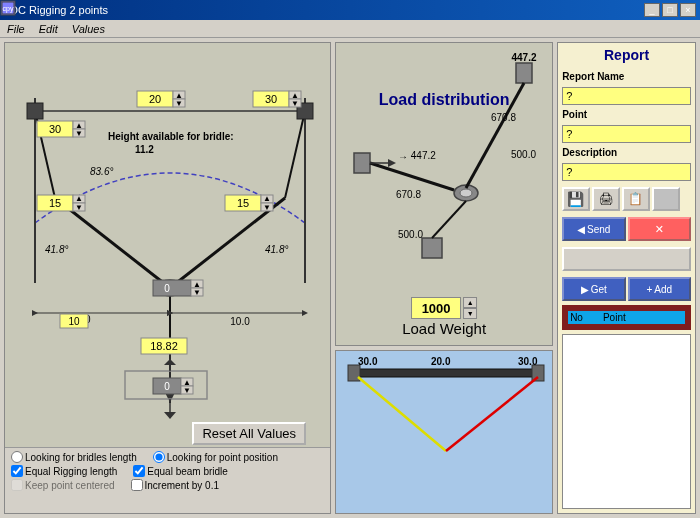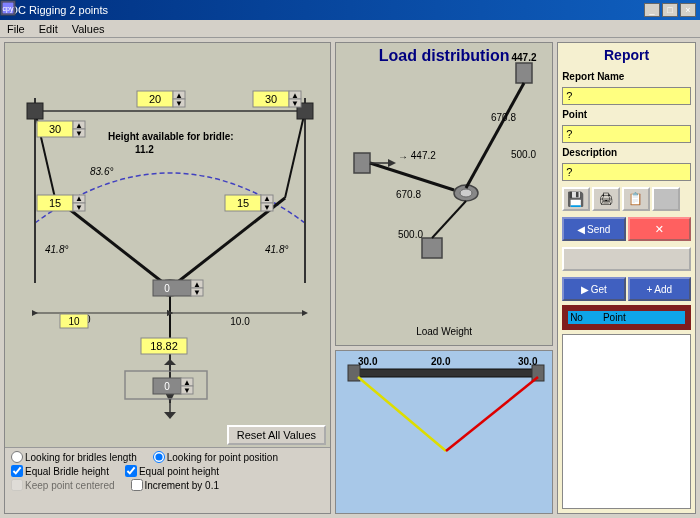--- a/index.html
+++ b/index.html
@@ -25,20 +25,21 @@
     }
     
     .menu-bar {
       background: #d4d0c8;
       height: 18px;
       display: flex;
       align-items: center;
       padding: 0 4px;
       gap: 8px;
       border-bottom: 1px solid #999;
+      font-style: italic;
     }
     .menu-item { font-size: 11px; cursor: pointer; padding: 1px 3px; }
     
     .main-content {
       display: flex;
       height: calc(518px - 38px);
       background: #d4d0c8;
       padding: 4px;
       gap: 4px;
     }
@@ -147,20 +148,21 @@
     
     
     svg { position: absolute; top: 0; left: 0; }
     
     .panel-title {
       font-size: 16px;
       font-weight: bold;
       text-align: center;
       color: #000080;
       padding: 4px 0 2px 0;
+      margin-top: 44px;
     }
     
     .reset-btn {
       background: #d4d0c8;
       border: 2px outset #fff;
       padding: 2px 8px;
       font-size: 11px;
       cursor: pointer;
     }
     
@@ -307,43 +309,43 @@
 
       <rect x="120" y="328" width="82" height="28" fill="none" stroke="#888" stroke-width="1.5"></rect>
 
       <line x1="165" y1="356" x2="165" y2="372" stroke="#333" stroke-width="1.5"></line>
       <polygon points="159,369 171,369 165,376" fill="#333"></polygon>
 
       <line x1="165" y1="318" x2="165" y2="328" stroke="#333" stroke-width="1.5"></line>
       <polygon points="159,322 171,322 165,316" fill="#333"></polygon>
     </svg>
 
-    <button class="reset-btn" style="position: absolute; right: 4px; bottom: 68px; font-size: 11px;">Reset All Values</button>
+    <button class="reset-btn" style="position: absolute; right: 24px; bottom: 68px; font-size: 13px;">Reset All Values</button>
 
     <div style="position: absolute; bottom: 0; left: 0; right: 0; height: 66px; background: #d4d0c8; border-top: 1px solid #999; padding: 3px 6px;">
 
       <div class="radio-row">
         <label class="radio-item">
           <input type="radio" name="mode" style="">
           <span>Looking for bridles length</span>
         </label>
         <label class="radio-item">
           <input type="radio" name="mode" checked="" style="">
           <span>Looking for point position</span>
         </label>
       </div>
 
       <div class="check-row">
         <label class="check-item">
           <input type="checkbox" checked="" style="">
-          <span>Equal Bridle height</span>
+          <span>Equal Rigging length</span>
         </label>
         <label class="check-item">
           <input type="checkbox" checked="" style="">
-          <span>Equal point height</span>
+          <span>Equal beam bridle</span>
         </label>
       </div>
 
       <div class="check-row">
         <label class="check-item disabled-check">
           <input type="checkbox" disabled="" style="">
           <span>Keep point centered</span>
         </label>
         <label class="check-item">
           <input type="checkbox" style="">
@@ -380,21 +382,28 @@
 
         <text x="188" y="18" text-anchor="middle" font-size="10" fill="#000" font-weight="bold">447.2</text>
         <text x="155" y="78" font-size="10" fill="#000">670.8</text>
         <text x="175" y="115" font-size="10" fill="#000">500.0</text>
         <text x="62" y="116" font-size="10" fill="#000">→ 447.2</text>
         <text x="60" y="155" font-size="10" fill="#000">670.8</text>
         <text x="62" y="195" font-size="10" fill="#000">500.0</text>
       </svg>
 
       <div style="position: absolute; bottom: 8px; left: 50%; transform: translateX(-50%); text-align: center;">
-        <div style="font-size: 10px; text-align: center; margin-top: 1px;">Load Weight</div>
+        <div style="display: flex; align-items: center; justify-content: center; gap: 2px;">
+          <input type="text" value="1000" style="width: 50px; background: rgb(255, 255, 128); border: 1px solid rgb(136, 136, 136); text-align: center; font-size: 13px; font-weight: bold; height: 22px;">
+          <div style="display: flex; flex-direction: column;">
+            <button style="width: 14px; height: 11px; font-size: 7px; border: 1px solid #888; background: #d4d0c8; cursor: pointer; padding: 0;">▲</button>
+            <button style="width: 14px; height: 11px; font-size: 7px; border: 1px solid #888; background: #d4d0c8; cursor: pointer; padding: 0;">▼</button>
+          </div>
+        </div>
+        <div style="font-size: 15px; text-align: center; margin-top: 1px;">Load Weight</div>
       </div>
     </div>
 
     <div class="beam-viz-panel">
       <svg width="220" height="130">
         <rect x="0" y="0" width="220" height="130" fill="#a8c8e8"></rect>
 
         <rect x="16" y="18" width="188" height="8" fill="#333" stroke="#111" stroke-width="1"></rect>
 
         <rect x="12" y="14" width="12" height="16" fill="#666" stroke="#333" stroke-width="1"></rect>

